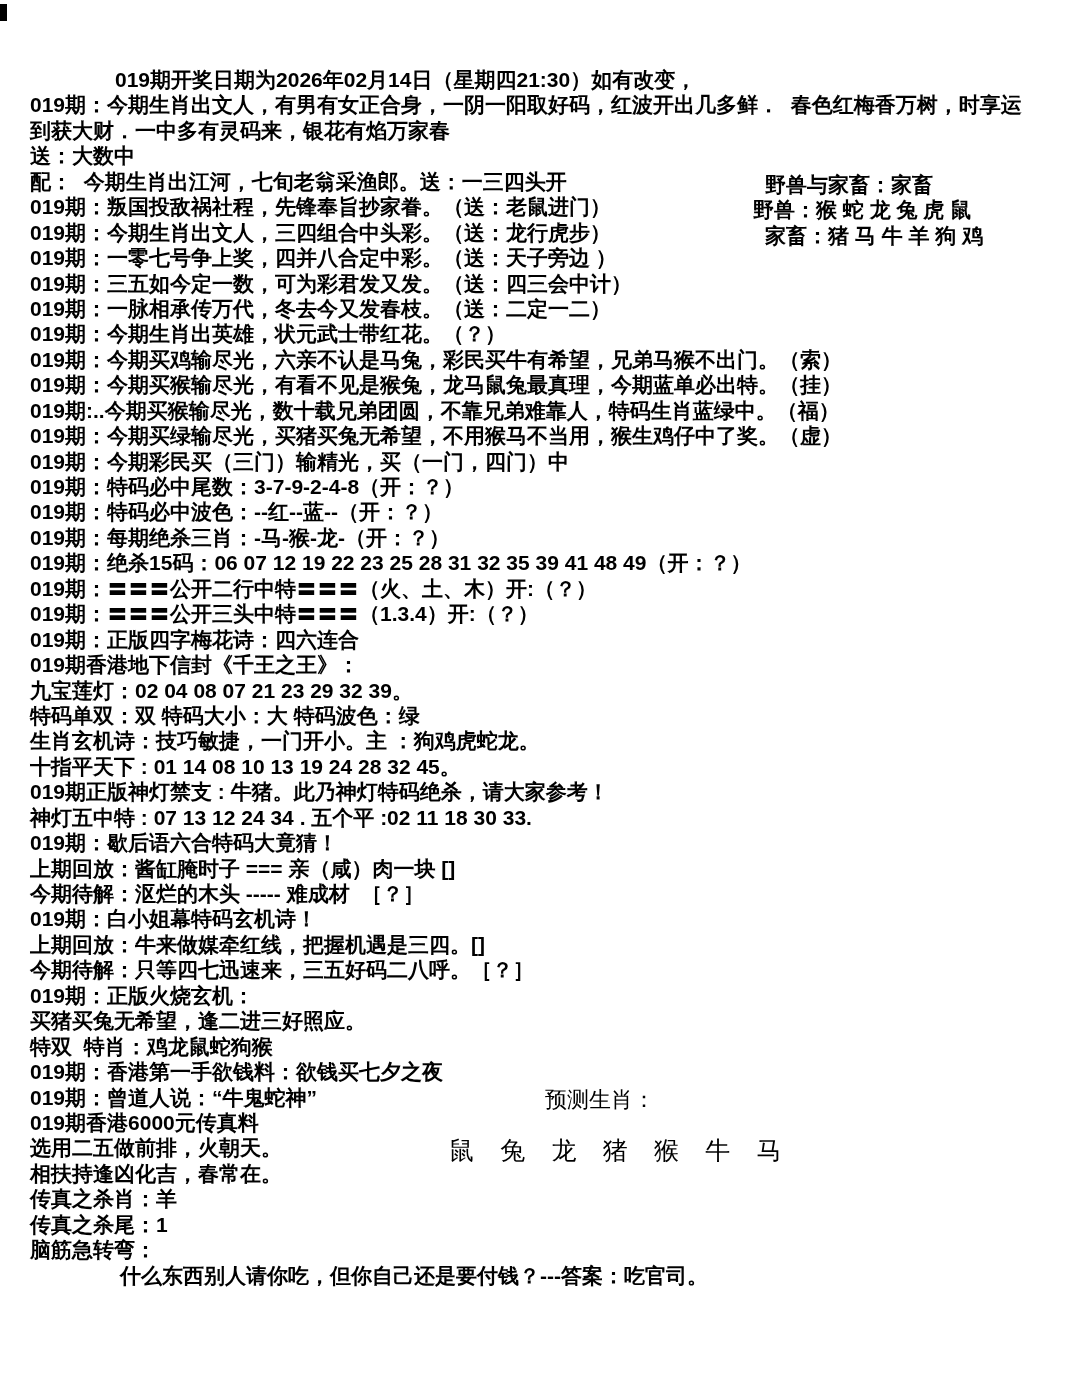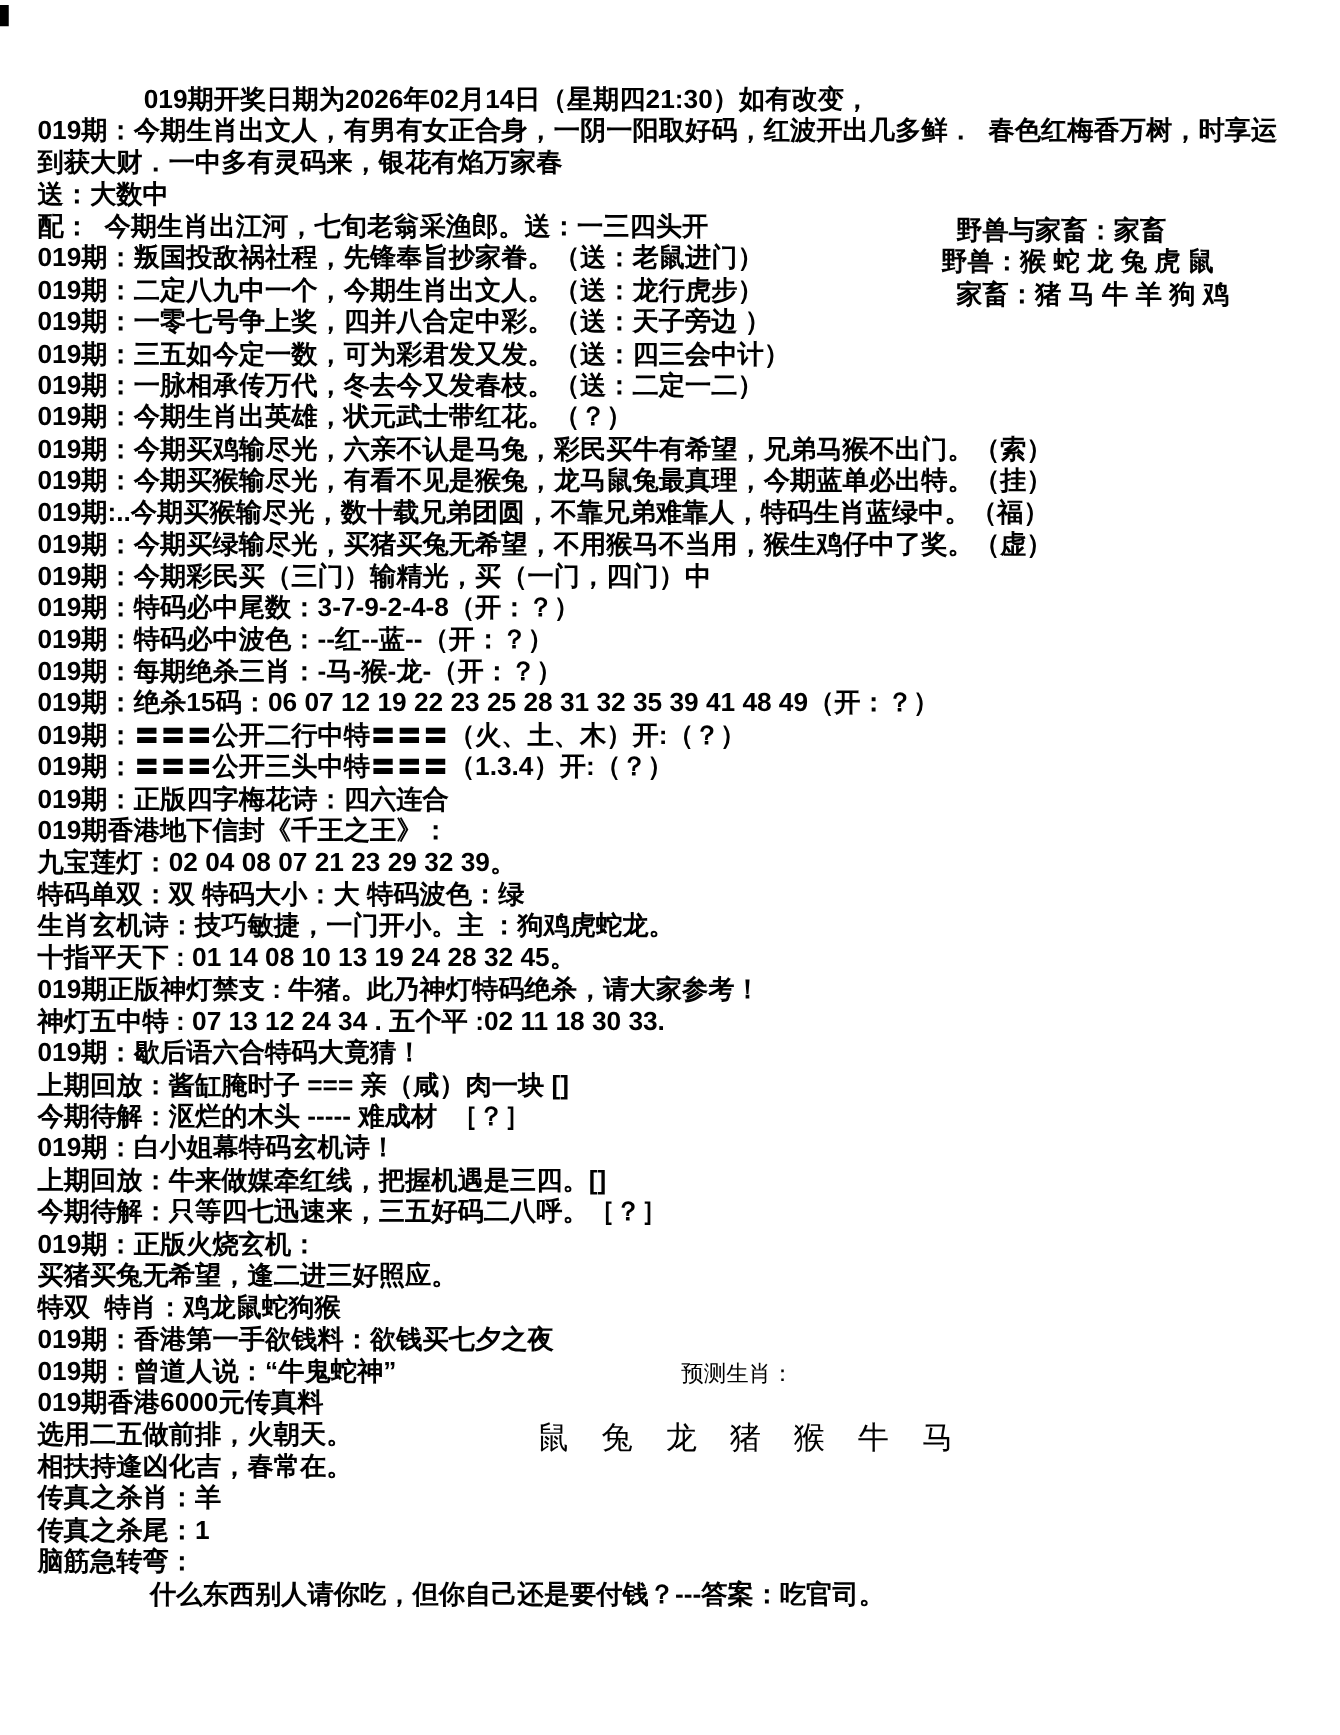--- a/index.html
+++ b/index.html
@@ -45,21 +45,21 @@
 
 <div id="corner-mark"></div>
 
 <div id="page">
     <div class="line"><span class="main" style="padding-left: 85px;">019期开奖日期为2026年02月14日（星期四21:30）如有改变，</span></div>
     <div class="line"><span class="main">019期：今期生肖出文人，有男有女正合身，一阴一阳取好码，红波开出几多鲜．  春色红梅香万树，时享运</span></div>
     <div class="line"><span class="main">到获大财．一中多有灵码来，银花有焰万家春</span></div>
     <div class="line"><span class="main">送：大数中</span></div>
     <div class="line"><span class="main">配：  今期生肖出江河，七旬老翁采渔郎。送：一三四头开</span></div>
     <div class="line"><span class="main">019期：叛国投敌祸社程，先锋奉旨抄家眷。（送：老鼠进门）</span></div>
-    <div class="line"><span class="main">019期：二定八九中一个，今期生肖出文人。（送：龙行虎步）</span><span class="annex" style="left: 735px;">野兽与家畜：家畜</span></div>
+    <div class="line"><span class="main">019期：今期生肖出文人，三四组合中头彩。（送：龙行虎步）</span><span class="annex" style="left: 735px;">野兽与家畜：家畜</span></div>
     <div class="line"><span class="main">019期：一零七号争上奖，四并八合定中彩。（送：天子旁边 ）</span><span class="annex" style="left: 723px;">野兽：猴 蛇 龙 兔 虎 鼠</span></div>
     <div class="line"><span class="main">019期：三五如今定一数，可为彩君发又发。（送：四三会中计）</span><span class="annex" style="left: 735px;">家畜：猪 马 牛 羊 狗 鸡</span></div>
     <div class="line"><span class="main">019期：一脉相承传万代，冬去今又发春枝。（送：二定一二）</span></div>
     <div class="line"><span class="main">019期：今期生肖出英雄，状元武士带红花。（？）</span></div>
     <div class="line"><span class="main">019期：今期买鸡输尽光，六亲不认是马兔，彩民买牛有希望，兄弟马猴不出门。（索）</span></div>
     <div class="line"><span class="main">019期：今期买猴输尽光，有看不见是猴兔，龙马鼠兔最真理，今期蓝单必出特。（挂）</span></div>
     <div class="line"><span class="main">019期:..今期买猴输尽光，数十载兄弟团圆，不靠兄弟难靠人，特码生肖蓝绿中。（福）</span></div>
     <div class="line"><span class="main">019期：今期买绿输尽光，买猪买兔无希望，不用猴马不当用，猴生鸡仔中了奖。（虚）</span></div>
     <div class="line"><span class="main">019期：今期彩民买（三门）输精光，买（一门，四门）中</span></div>
     <div class="line"><span class="main">019期：特码必中尾数：3-7-9-2-4-8（开：？）</span></div>
@@ -81,19 +81,19 @@
     <div class="line"><span class="main">今期待解：沤烂的木头 ----- 难成材  ［？］</span></div>
     <div class="line"><span class="main">019期：白小姐幕特码玄机诗！</span></div>
     <div class="line"><span class="main">上期回放：牛来做媒牵红线，把握机遇是三四。[]</span></div>
     <div class="line"><span class="main">今期待解：只等四七迅速来，三五好码二八呼。［？］</span></div>
     <div class="line"><span class="main">019期：正版火烧玄机：</span></div>
     <div class="line"><span class="main">买猪买兔无希望，逢二进三好照应。</span></div>
     <div class="line"><span class="main">特双  特肖：鸡龙鼠蛇狗猴</span></div>
     <div class="line"><span class="main">019期：香港第一手欲钱料：欲钱买七夕之夜</span></div>
     <div class="line"><span class="main">019期：曾道人说：“牛鬼蛇神”</span></div>
     <div class="line"><span class="main">019期香港6000元传真料</span></div>
-    <div class="line"><span class="main">选用二五做前排，火朝天。</span><span class="annex serif" style="left: 515px; font-size: 18px;">预测生肖：</span></div>
+    <div class="line"><span class="main">选用二五做前排，火朝天。</span><span class="annex serif" style="left: 515px; font-size: 22px;">预测生肖：</span></div>
     <div class="line"><span class="main">相扶持逢凶化吉，春常在。</span></div>
-    <div class="line"><span class="main">传真之杀肖：羊</span><span class="annex serif" style="left: 400px; font-size: 25px; letter-spacing: 10px; text-align: center;">鼠 兔 龙 猪 猴 牛 马</span></div>
+    <div class="line"><span class="main">传真之杀肖：羊</span><span class="annex serif" style="left: 419px; font-size: 25px; letter-spacing: 10px; text-align: center;">鼠 兔 龙 猪 猴 牛 马</span></div>
     <div class="line"><span class="main">传真之杀尾：1</span></div>
     <div class="line"><span class="main">脑筋急转弯：</span></div>
     <div class="line"><span class="main" style="padding-left: 90px;">什么东西别人请你吃，但你自己还是要付钱？---答案：吃官司。</span></div>
   </div>
 
 </body></html>

